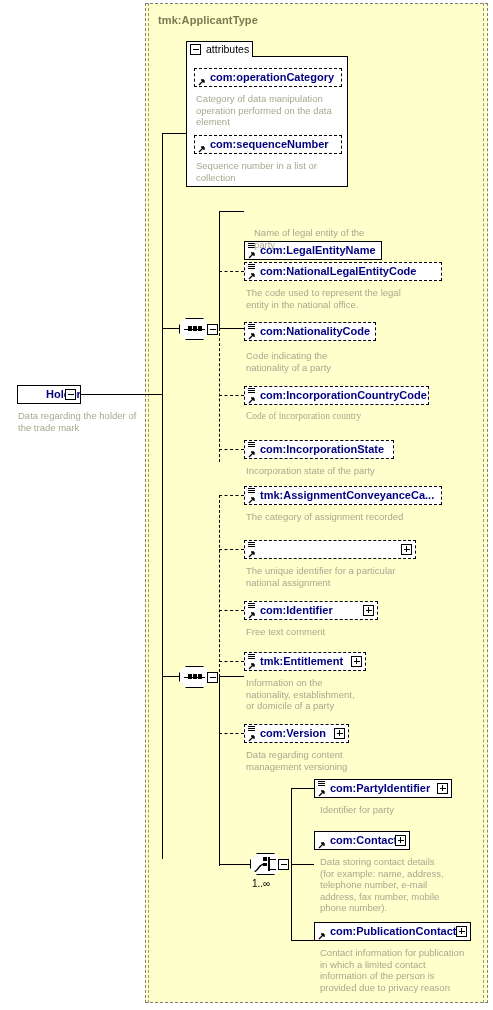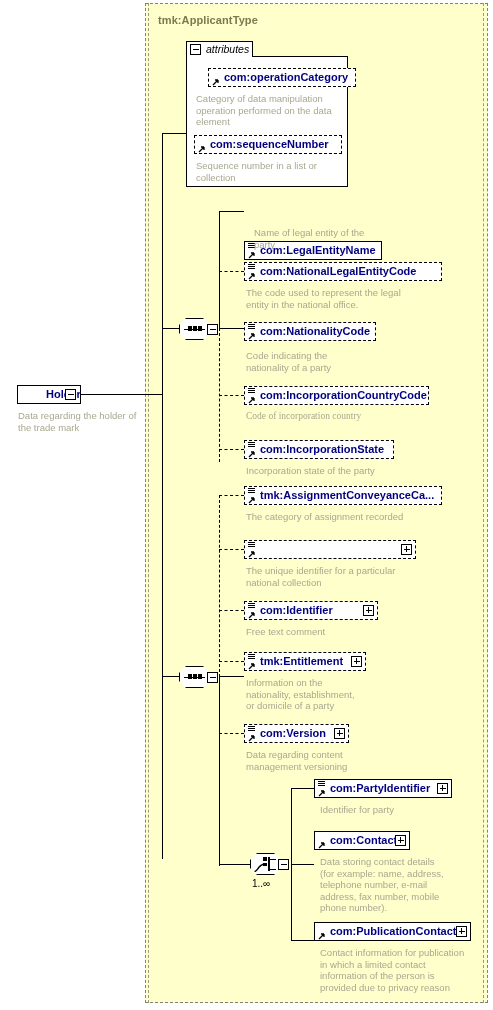--- a/index.html
+++ b/index.html
@@ -73,21 +73,21 @@
   
   #attr-panel{
     left:186px;top:56px;width:162px;height:131px;
     background:#ffffff;border:1.4px solid #000000;box-sizing:border-box;
   }
   #attr-tab{
     left:186px;top:41px;width:67px;height:16px;background:#ffffff;
     border:1.4px solid #000;border-bottom:none;box-sizing:border-box;
   }
   #attr-tab span{
-    position:absolute;left:19px;top:1px;font-size:10.5px;font-style:italic;
+    position:absolute;left:19px;top:1px;font-size:10.5px;
     color:#000;white-space:nowrap;
   }
   #attr-tab .toggle{left:3px;top:2px;}
 
   
   .line-h{position:absolute;height:1.4px;background:#000;}
   .line-v{position:absolute;width:1.4px;background:#000;}
   .dline-h{position:absolute;height:0;border-top:1.4px dashed #000;}
   .dline-v{position:absolute;width:0;border-left:1.4px dashed #000;}
 
@@ -139,21 +139,21 @@
 <div class="line-h" style="left:162px;top:133px;width:24px;"></div>
 
 <div class="abs" id="attr-panel"></div>
 <div class="abs" id="attr-tab">
   <span class="toggle">
       <b class="h"></b>
     </span>
   <span>attributes</span>
 </div>
 
-<div class="elem elem-dash" style="left:208px;top:68px;width:148px;">
+<div class="elem elem-dash" style="left:194px;top:68px;width:148px;">
   <span class="shadow" style="width:148px;"></span>
   <span class="glyph-arrow">
     <svg width="8" height="8" viewBox="0 0 8 8">
         <path d="M1 7 L6 2 M6 2 L3 2 M6 2 L6 5" stroke="#000" stroke-width="1.3" fill="none"></path>
       </svg>
   </span>
   <span class="lbl">com:operationCategory</span>
 </div>
 <div class="note" style="left:196px;top:93px;width:148px;">Category of data manipulation
 operation performed on the data
@@ -327,21 +327,21 @@
     <svg width="8" height="8" viewBox="0 0 8 8">
         <path d="M1 7 L6 2 M6 2 L3 2 M6 2 L6 5" stroke="#000" stroke-width="1.3" fill="none"></path>
       </svg>
   </span>
   <span class="toggle" style="left:156px;top:2.5px;">
       <b class="h"></b>
       <b class="v"></b>
     </span>
 </div>
 <div class="note" style="left:246px;top:565px;width:180px;">The unique identifier for a particular
-national collection</div>
+national assignment</div>
 
 <div class="elem elem-dash" style="left:244px;top:601px;width:134px;">
   <span class="shadow" style="width:134px;"></span>
   <span class="glyph-lines">
       <i></i>
       <i></i>
       <i></i>
     </span>
   <span class="glyph-arrow">
     <svg width="8" height="8" viewBox="0 0 8 8">

